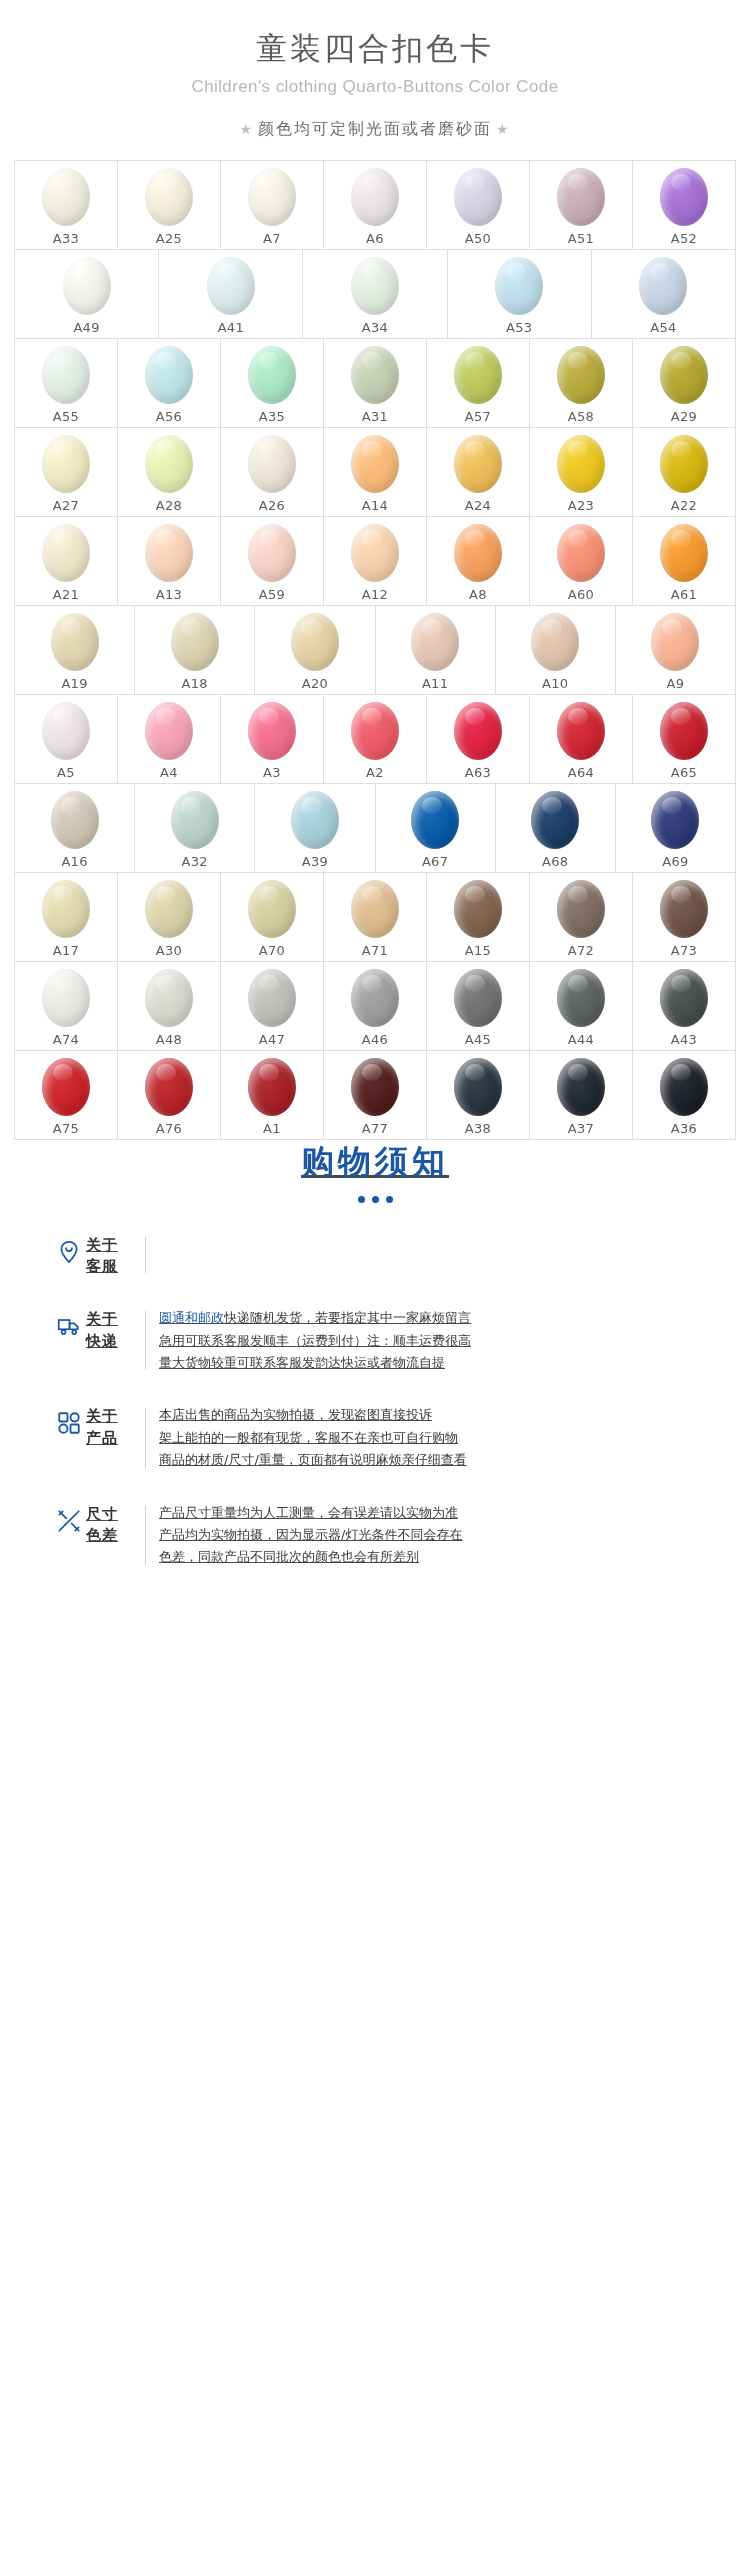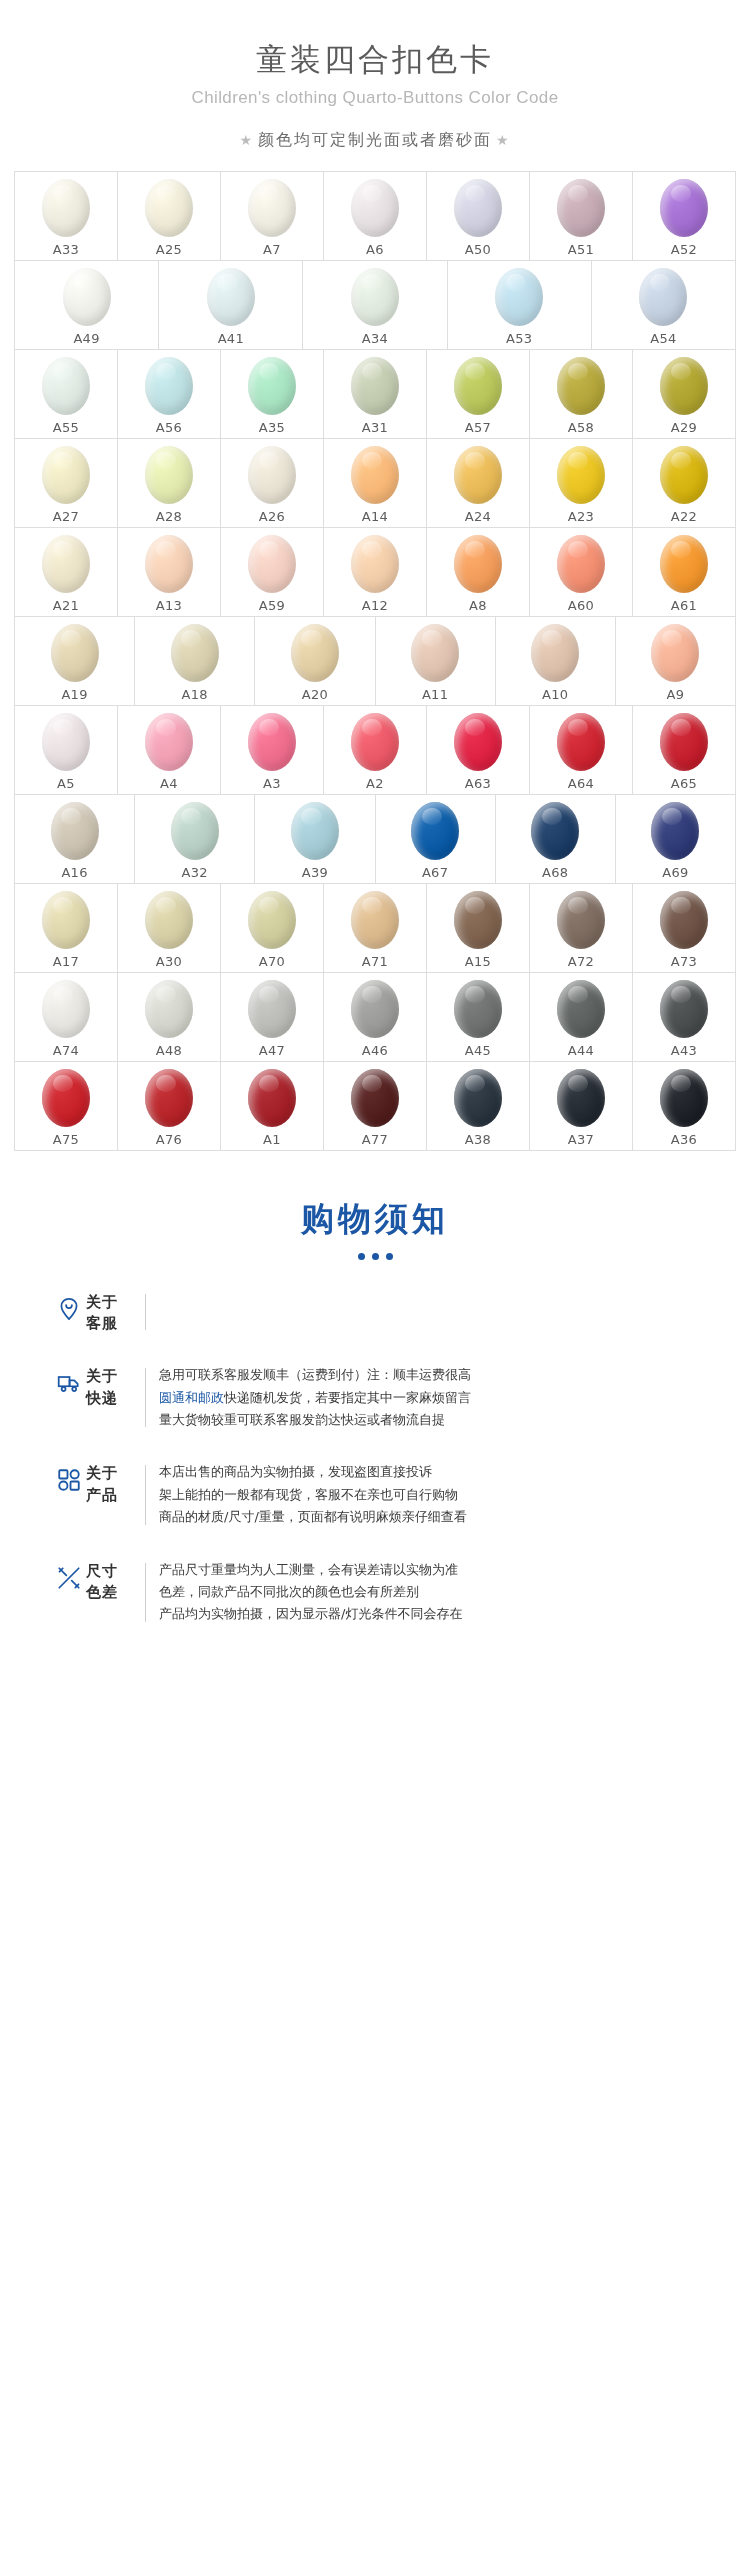--- a/index.html
+++ b/index.html
@@ -6,21 +6,21 @@
   body{
     width:750px;
     background:#ffffff;
     font-family:"Liberation Sans","DejaVu Sans",sans-serif;
     color:#4a4a4a;
     -webkit-font-smoothing:antialiased;
   }
   .page{width:750px;position:relative;padding-bottom:10px;}
 
   
-  .header{padding-top:40px;text-align:center;}
+  .header{padding-top:29px;text-align:center;}
   .title-cn{
     font-size:31px;
     letter-spacing:3px;
     color:#5b5b5b;
     font-weight:400;
     line-height:1.25;
     font-family:"DejaVu Sans","Liberation Sans",sans-serif;
   }
   .title-en{
     margin-top:9px;
@@ -85,21 +85,21 @@
   }
   .code{
     margin-top:5px;
     font-size:13px;
     color:#5d5d5d;
     letter-spacing:.3px;
     font-family:"DejaVu Sans","Liberation Sans",sans-serif;
   }
 
   
-  .notice{margin-top:46px;text-align:center;}
+  .notice{text-align:center;text-decoration:underline;}
   .notice-title{
     font-size:33px;
     font-weight:bold;
     color:#1b57a5;
     letter-spacing:4px;
     font-family:"DejaVu Sans","Liberation Sans",sans-serif;
   }
   .dots{
     margin:11px auto 0 auto;
     display:flex;
@@ -514,22 +514,22 @@
               <circle cx="7" cy="17.6" r="1.8"></circle>
               <circle cx="16.8" cy="17.6" r="1.8"></circle>
             </svg>
           </div>
           <div class="item-head">
             <div>关于</div>
             <div>快递</div>
           </div>
           <div class="divider"></div>
           <div class="item-body">
+            <div class="line"><span class="hl">圆通和邮政</span>快递随机发货，若要指定其中一家麻烦留言</div>
             <div class="line">急用可联系客服发顺丰（运费到付）注：顺丰运费很高</div>
-            <div class="line"><span class="hl">圆通和邮政</span>快递随机发货，若要指定其中一家麻烦留言</div>
             <div class="line">量大货物较重可联系客服发韵达快运或者物流自提</div>
           </div>
         </div>
         <div class="item">
           <div class="item-icon">
             <svg width="26" height="26" viewBox="0 0 24 24" fill="none" stroke="#1b57a5" stroke-width="1.7">
               <rect x="3" y="3" width="7.6" height="7.6" rx="1"></rect>
               <rect x="13.4" y="3" width="7.6" height="7.6" rx="3.8"></rect>
               <rect x="3" y="13.4" width="7.6" height="7.6" rx="3.8"></rect>
               <rect x="13.4" y="13.4" width="7.6" height="7.6" rx="1"></rect>
@@ -556,20 +556,20 @@
               <path d="M17.8 20.8l3-3"></path>
             </svg>
           </div>
           <div class="item-head">
             <div>尺寸</div>
             <div>色差</div>
           </div>
           <div class="divider"></div>
           <div class="item-body">
             <div class="line">产品尺寸重量均为人工测量，会有误差请以实物为准</div>
+            <div class="line">产品均为实物拍摄，因为显示器/灯光条件不同会存在</div>
             <div class="line">色差，同款产品不同批次的颜色也会有所差别</div>
-            <div class="line">产品均为实物拍摄，因为显示器/灯光条件不同会存在</div>
           </div>
         </div>
       </div>
   </div>
 
 </div>
 
 </body></html>

